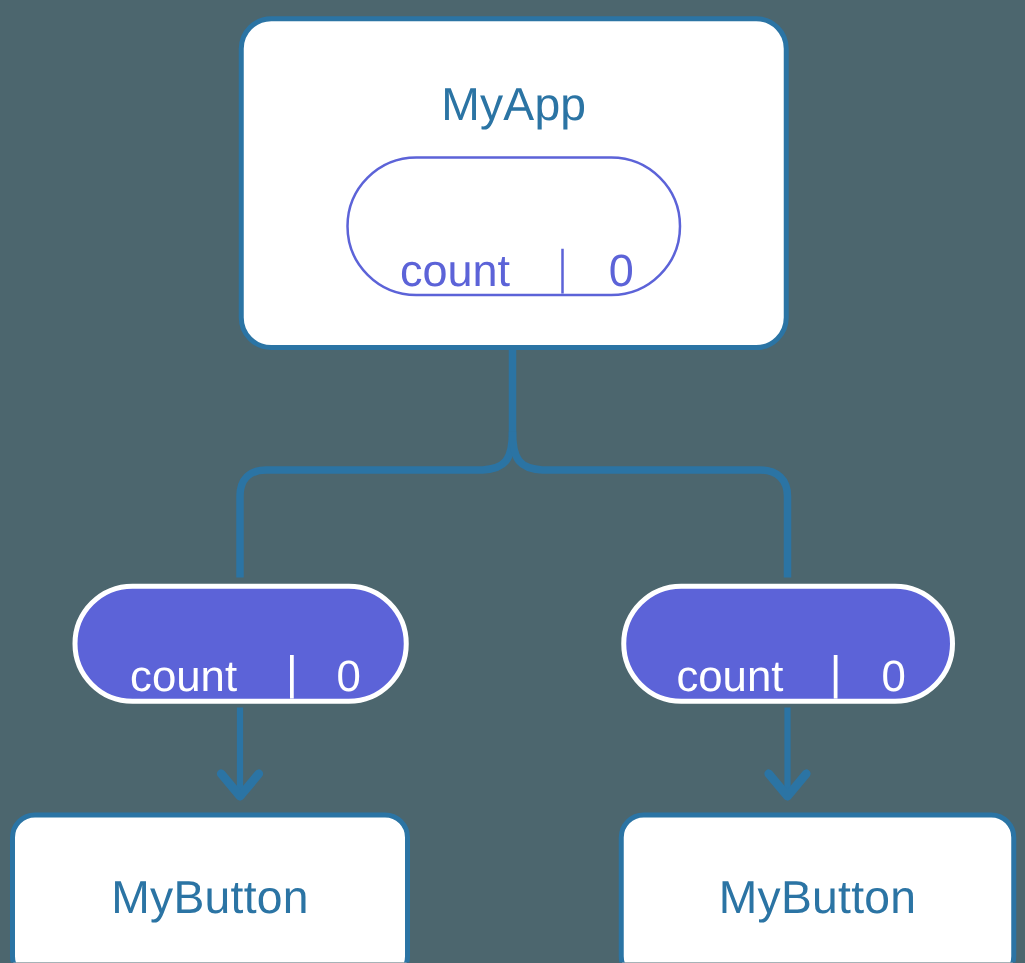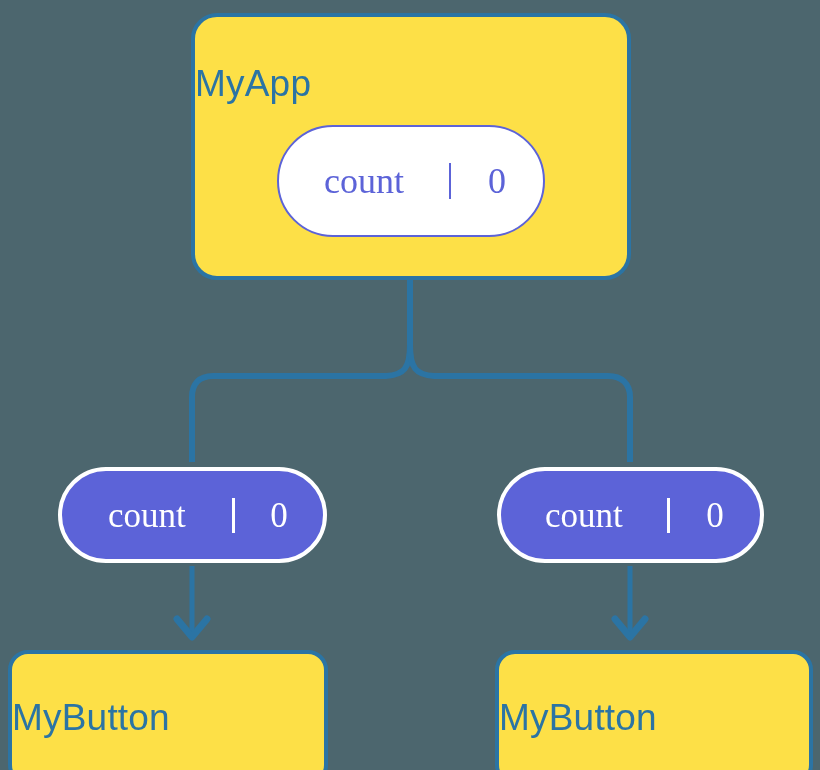--- a/index.html
+++ b/index.html
@@ -23,26 +23,27 @@
     left: 0;
     top: 0;
     width: 820px;
     height: 770px;
     pointer-events: none;
   }
 
   
   .component-box {
     position: absolute;
-    background: #fde047;
+    background: #ffffff;
     border: 4px solid #2b74a4;
     border-radius: 22px;
     box-sizing: border-box;
     display: flex;
     flex-direction: column;
+    align-items: center;
   }
   .component-title {
     color: #2b74a4;
     font-size: 37px;
     font-weight: 400;
     letter-spacing: 0.2px;
     line-height: 1;
     white-space: nowrap;
   }
 
@@ -76,25 +77,24 @@
   }
   .leaf-component .component-title {
     font-size: 37px;
     margin-top: 0;
   }
 
   
   .state-pill {
     position: absolute;
     display: flex;
-    align-items: center;
+    align-items: flex-end;
     border-radius: 999px;
     box-sizing: border-box;
     overflow: hidden;
-    font-family: Liberation Serif, serif;
   }
   .state-pill .pill-key,
   .state-pill .pill-value {
     display: flex;
     align-items: center;
     justify-content: center;
     line-height: 1;
     white-space: nowrap;
   }
 

